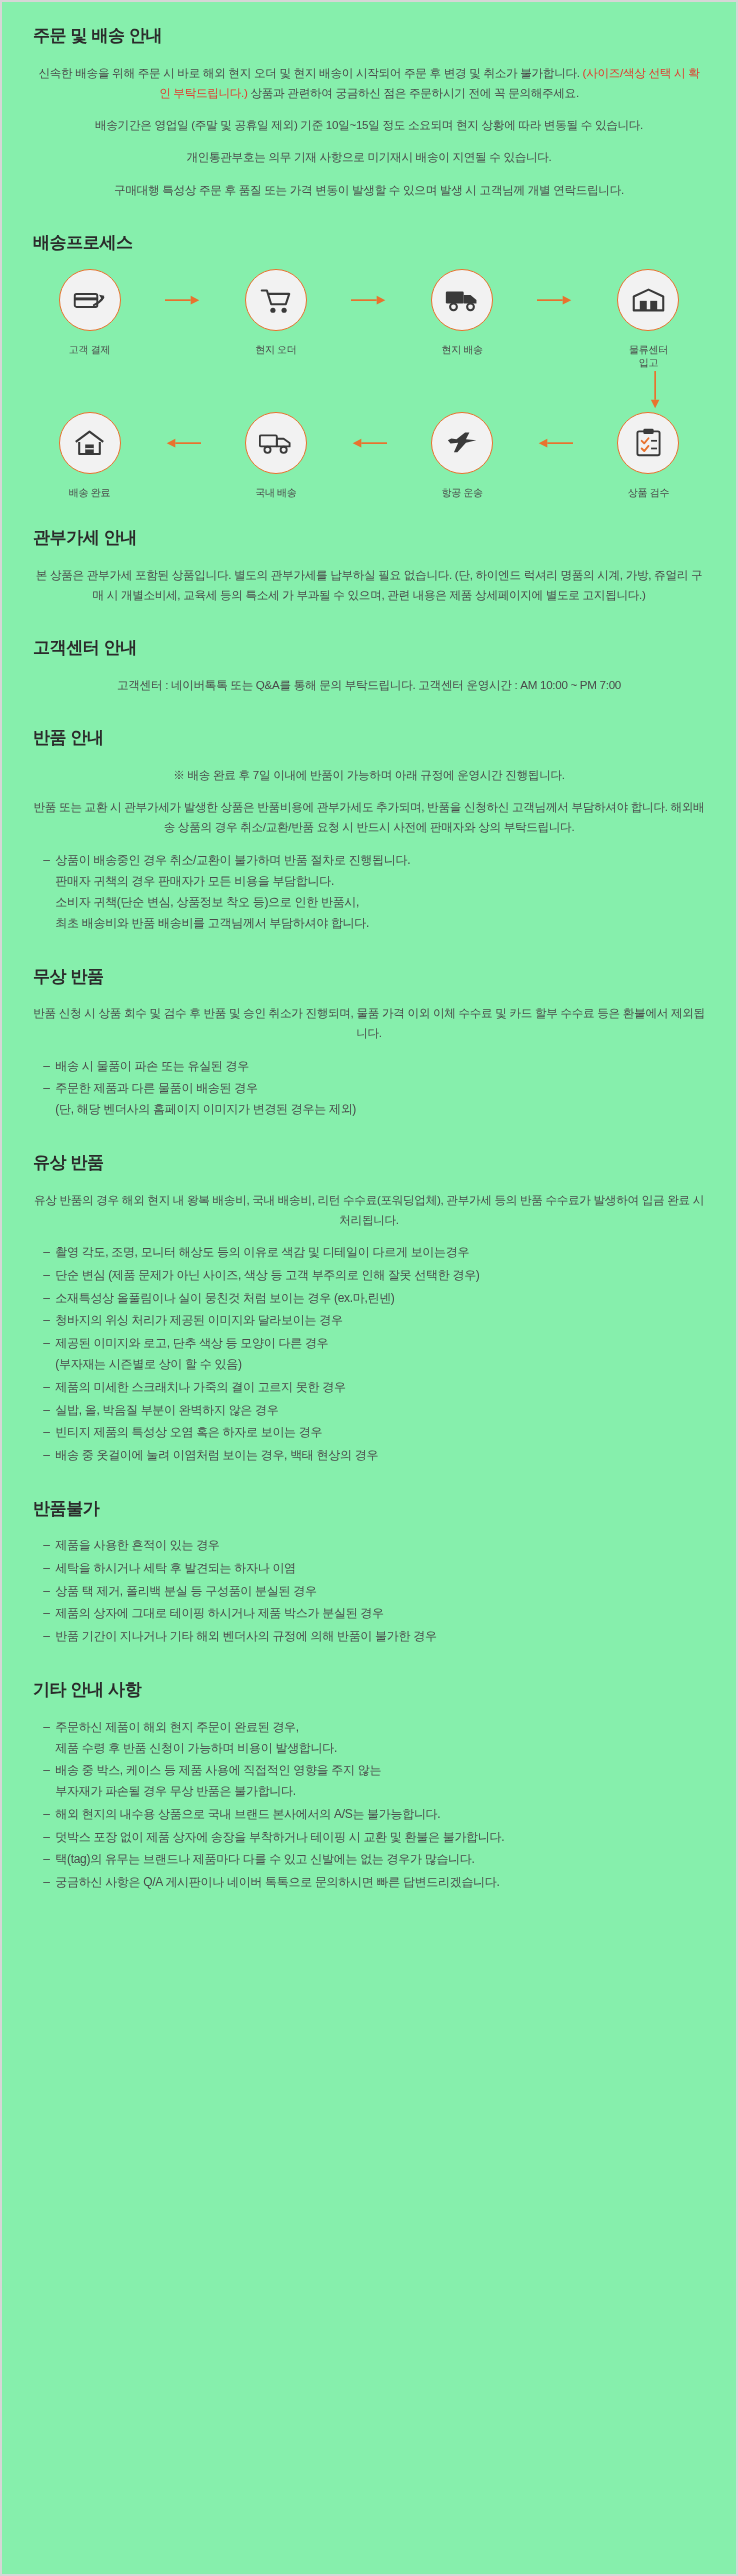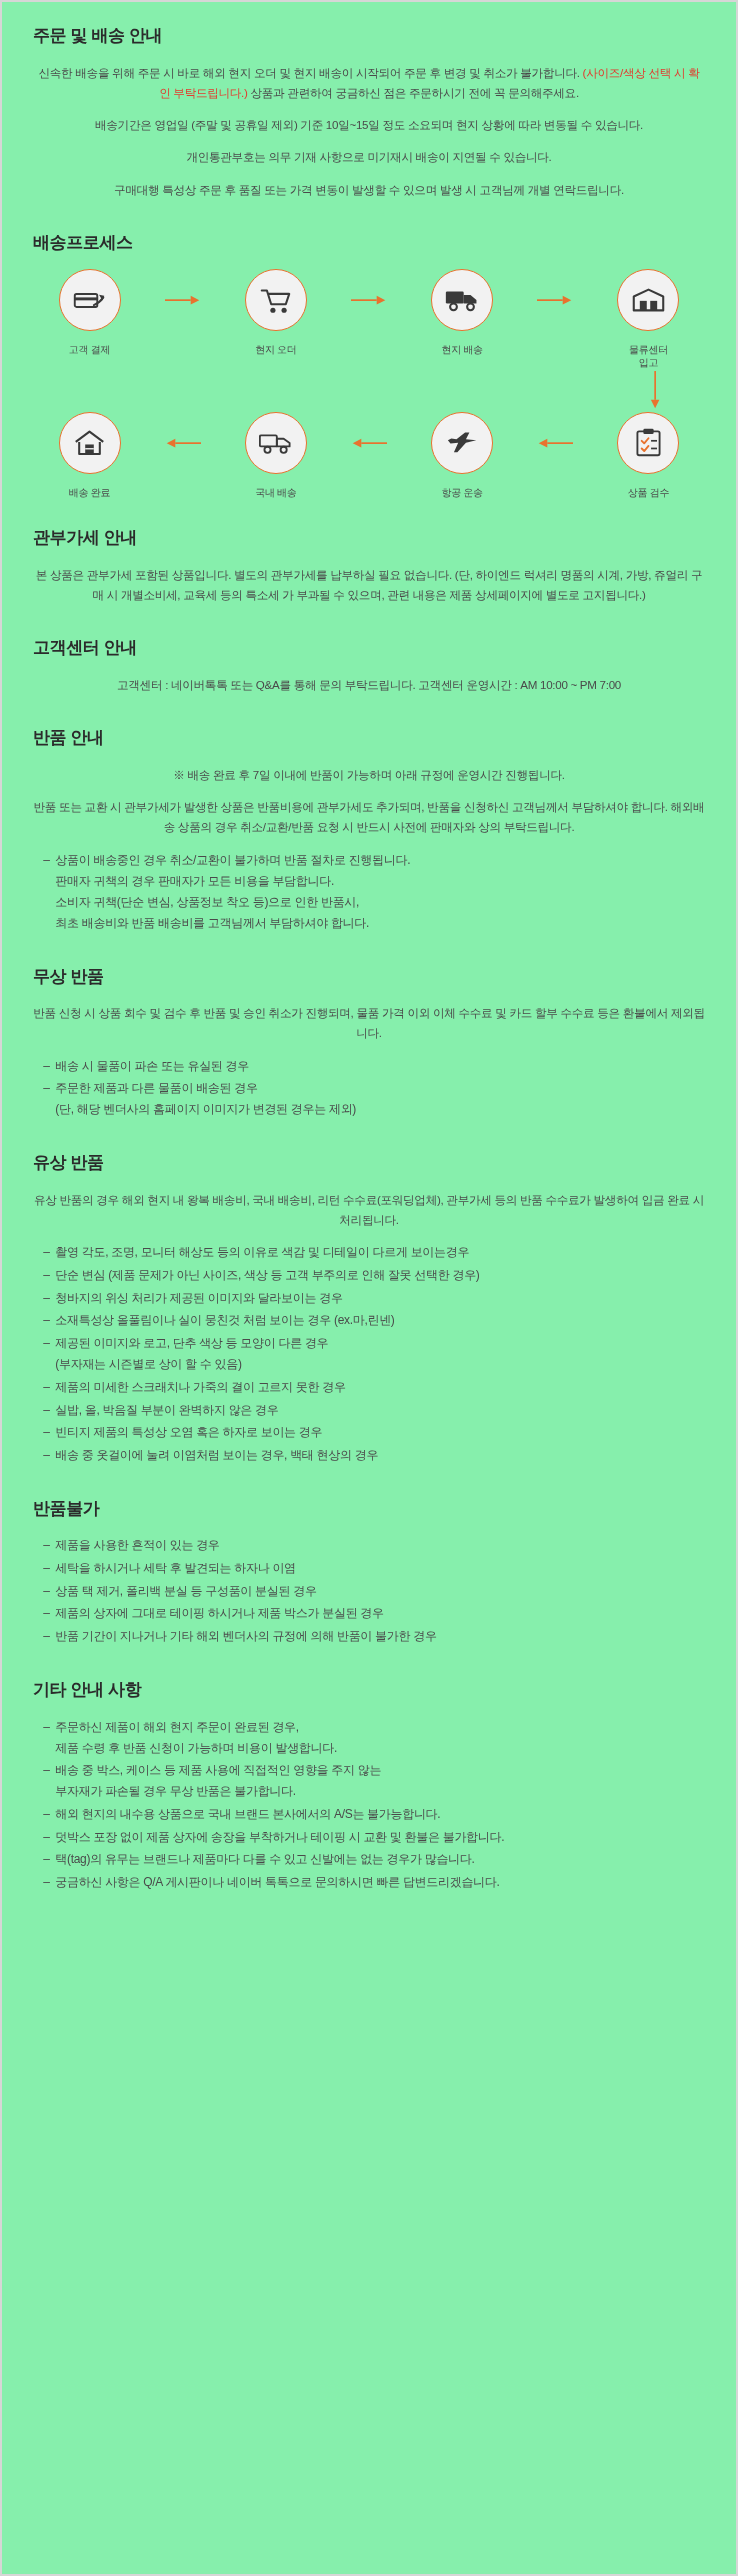--- a/index.html
+++ b/index.html
@@ -318,22 +318,22 @@
   </ul>
 
   <div class="gap-lg"></div>
 
   <h2 class="sec">유상 반품</h2>
   <p class="body">유상 반품의 경우 해외 현지 내 왕복 배송비, 국내 배송비, 리턴 수수료(포워딩업체),
 관부가세 등의 반품 수수료가 발생하여 입금 완료 시 처리됩니다.</p>
   <ul class="dash">
     <li>촬영 각도, 조명, 모니터 해상도 등의 이유로 색감 및 디테일이 다르게 보이는경우</li>
     <li>단순 변심 (제품 문제가 아닌 사이즈, 색상 등 고객 부주의로 인해 잘못 선택한 경우)</li>
+    <li>소재특성상 올풀림이나 실이 뭉친것 처럼 보이는 경우 (ex.마,린넨)</li>
     <li>청바지의 위싱 처리가 제공된 이미지와 달라보이는 경우</li>
-    <li>소재특성상 올풀림이나 실이 뭉친것 처럼 보이는 경우 (ex.마,린넨)</li>
     <li>제공된 이미지와 로고, 단추 색상 등 모양이 다른 경우
 (부자재는 시즌별로 상이 할 수 있음)</li>
     <li>제품의 미세한 스크래치나 가죽의 결이 고르지 못한 경우</li>
     <li>실밥, 올, 박음질 부분이 완벽하지 않은 경우</li>
     <li>빈티지 제품의 특성상 오염 혹은 하자로 보이는 경우</li>
     <li>배송 중 옷걸이에 눌려 이염처럼 보이는 경우, 백태 현상의 경우</li>
   </ul>
 
   <div class="gap-lg"></div>
 

